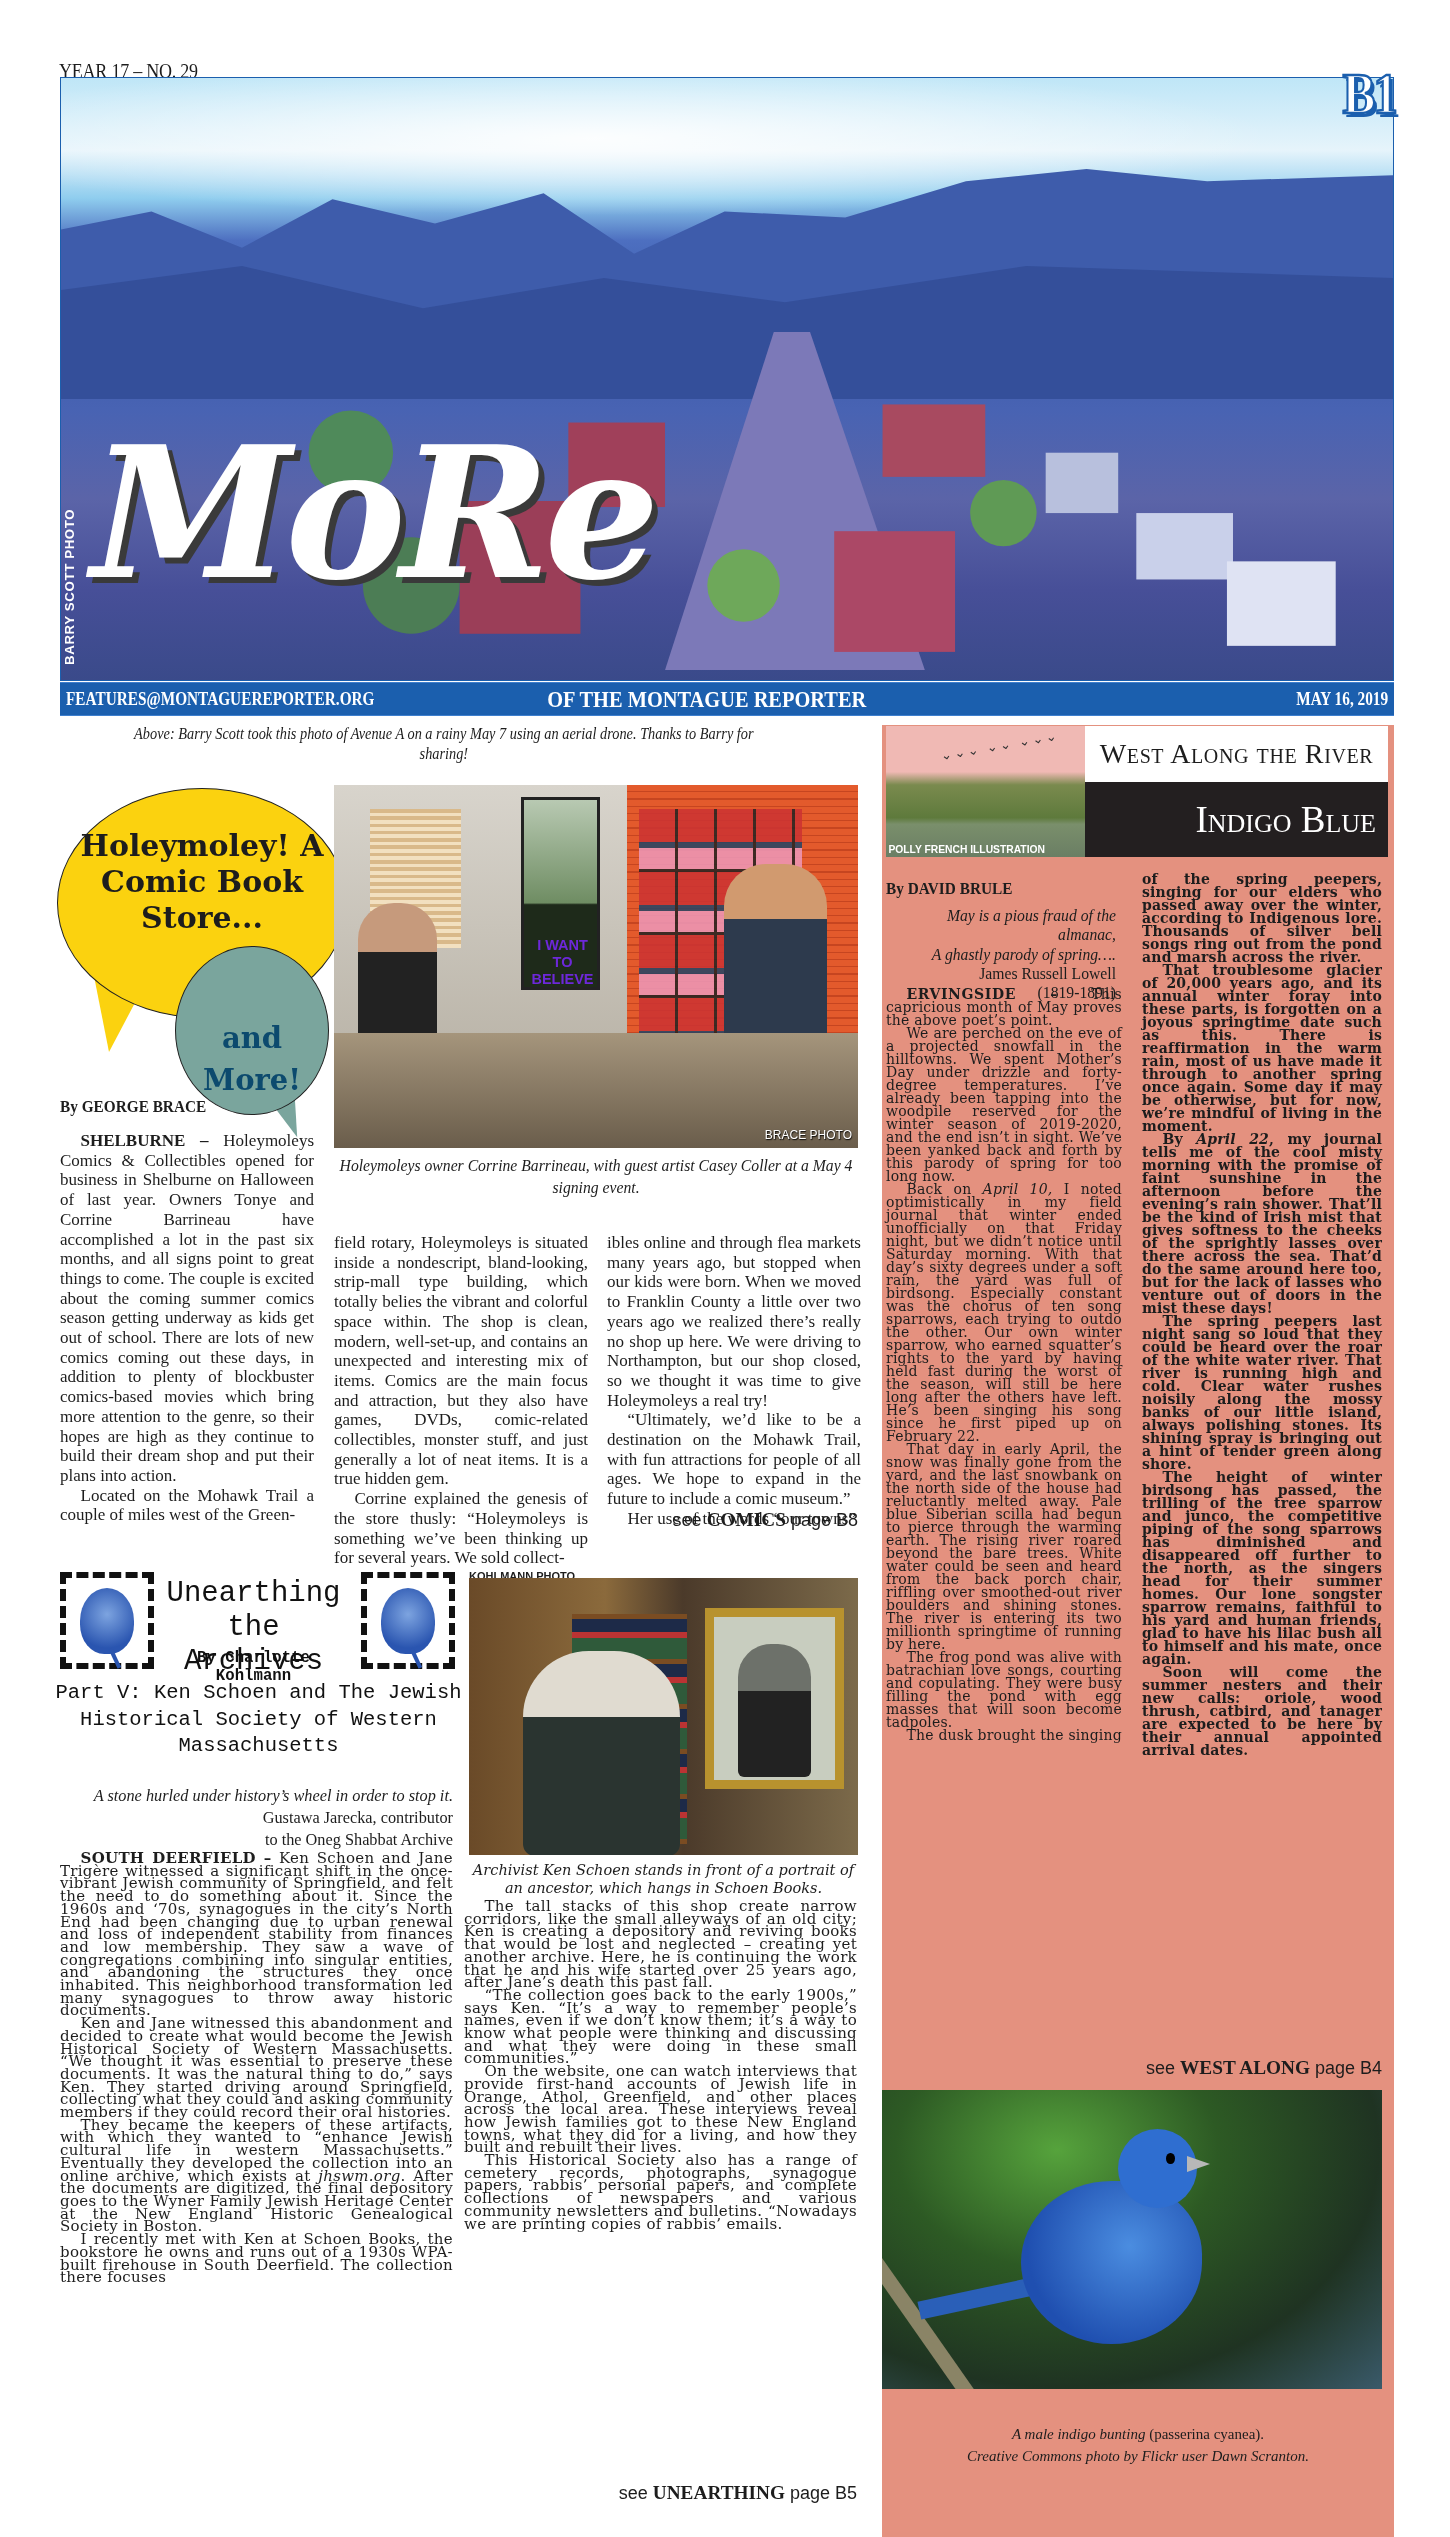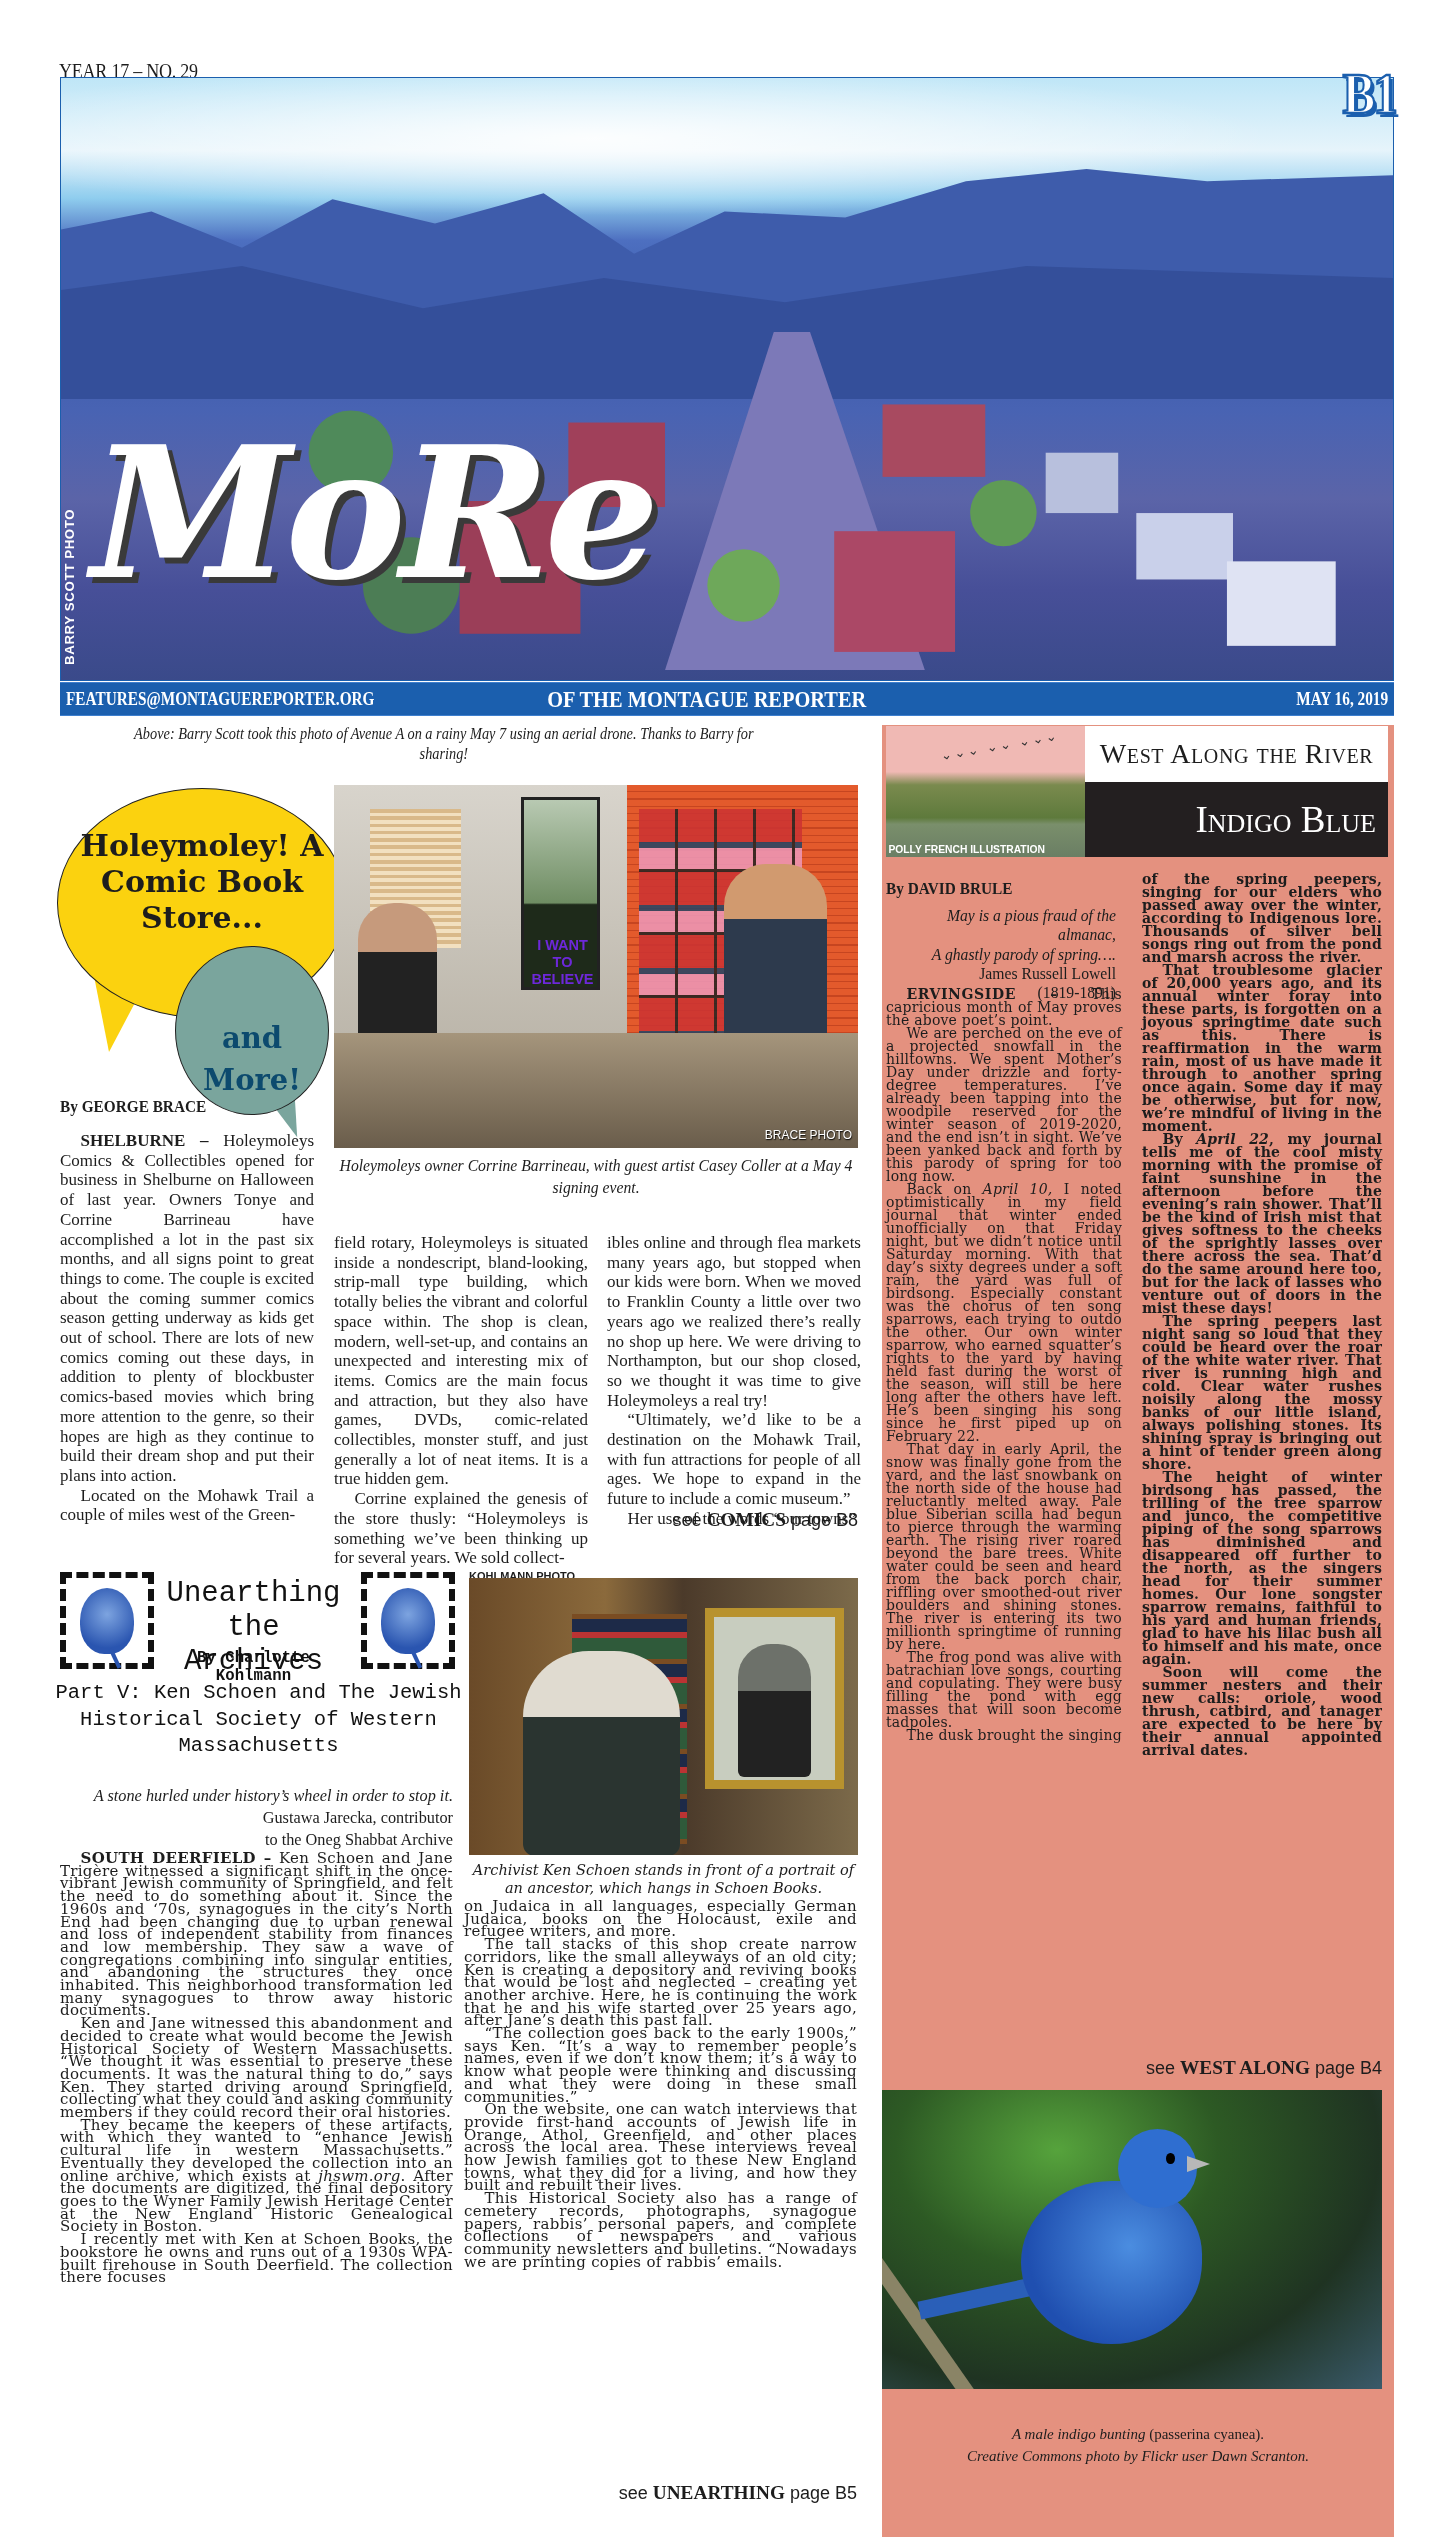--- a/index.html
+++ b/index.html
@@ -205,21 +205,20 @@
 </div>
 <div class="abs kohl-caption">Archivist Ken Schoen stands in front of a portrait of an ancestor, which hangs in Schoen Books.</div>
 
 <div class="abs body-col" style="left:60px; top:1852px; width:393px; font-size:15px; line-height:12.7px; letter-spacing:0.3px; font-family:'DejaVu Serif',serif;">
   <p><span class="dateline">SOUTH DEERFIELD –</span> <span>Ken Schoen and Jane Trigère witnessed a significant shift in the once-vibrant Jewish community of Springfield, and felt the need to do something about it. Since the 1960s and ‘70s, synagogues in the city’s North End had been changing due to urban renewal and loss of independent stability from finances and low membership. They saw a wave of congregations combining into singular entities, and abandoning the structures they once inhabited. This neighborhood transformation led many synagogues to throw away historic documents.</span></p>
   <p>Ken and Jane witnessed this abandonment and decided to create what would become the Jewish Historical Society of Western Massachusetts. “We thought it was essential to preserve these documents. It was the natural thing to do,” says Ken. They started driving around Springfield, collecting what they could and asking community members if they could record their oral histories.</p>
   <p><span>They became the keepers of these artifacts, with which they wanted to “enhance Jewish cultural life in western Massachusetts.” Eventually they developed the collection into an online archive, which exists at </span><i>jhswm.org</i><span>. After the documents are digitized, the final depository goes to the Wyner Family Jewish Heritage Center at the New England Historic Genealogical Society in Boston.</span></p>
   <p>I recently met with Ken at Schoen Books, the bookstore he owns and runs out of a 1930s WPA-built firehouse in South Deerfield. The collection there focuses</p>
 </div>
 <div class="abs body-col" style="left:464px; top:1900px; width:393px; font-size:15px; line-height:12.7px; letter-spacing:0.3px; font-family:'DejaVu Serif',serif;">
-  <p style="text-indent:0">on Judaica in all languages, especially German Judaica, books on the Holocaust, exile and refugee writers, and more.</p>
   <p>The tall stacks of this shop create narrow corridors, like the small alleyways of an old city; Ken is creating a depository and reviving books that would be lost and neglected – creating yet another archive. Here, he is continuing the work that he and his wife started over 25 years ago, after Jane’s death this past fall.</p>
   <p>“The collection goes back to the early 1900s,” says Ken. “It’s a way to remember people’s names, even if we don’t know them; it’s a way to know what people were thinking and discussing and what they were doing in these small communities.”</p>
   <p>On the website, one can watch interviews that provide first-hand accounts of Jewish life in Orange, Athol, Greenfield, and other places across the local area. These interviews reveal how Jewish families got to these New England towns, what they did for a living, and how they built and rebuilt their lives.</p>
   <p>This Historical Society also has a range of cemetery records, photographs, synagogue papers, rabbis’ personal papers, and complete collections of newspapers and various community newsletters and bulletins. “Nowadays we are printing copies of rabbis’ emails.</p>
 </div>
 <div class="abs see-more" style="left:464px; top:2482px; width:393px;">
   <span>see</span>
   <b>UNEARTHING</b>
   <span>page B5</span>
 </div>

